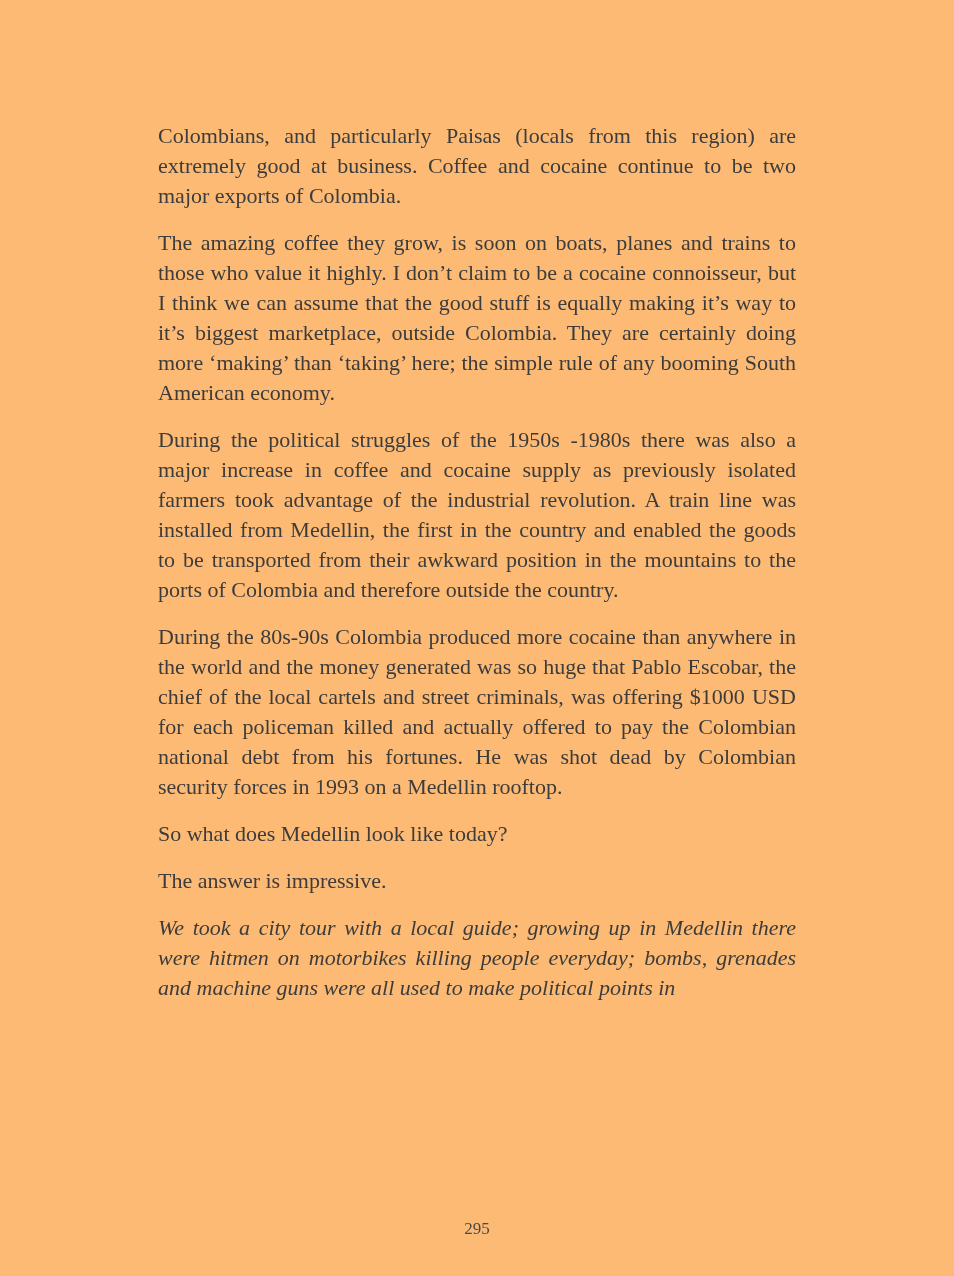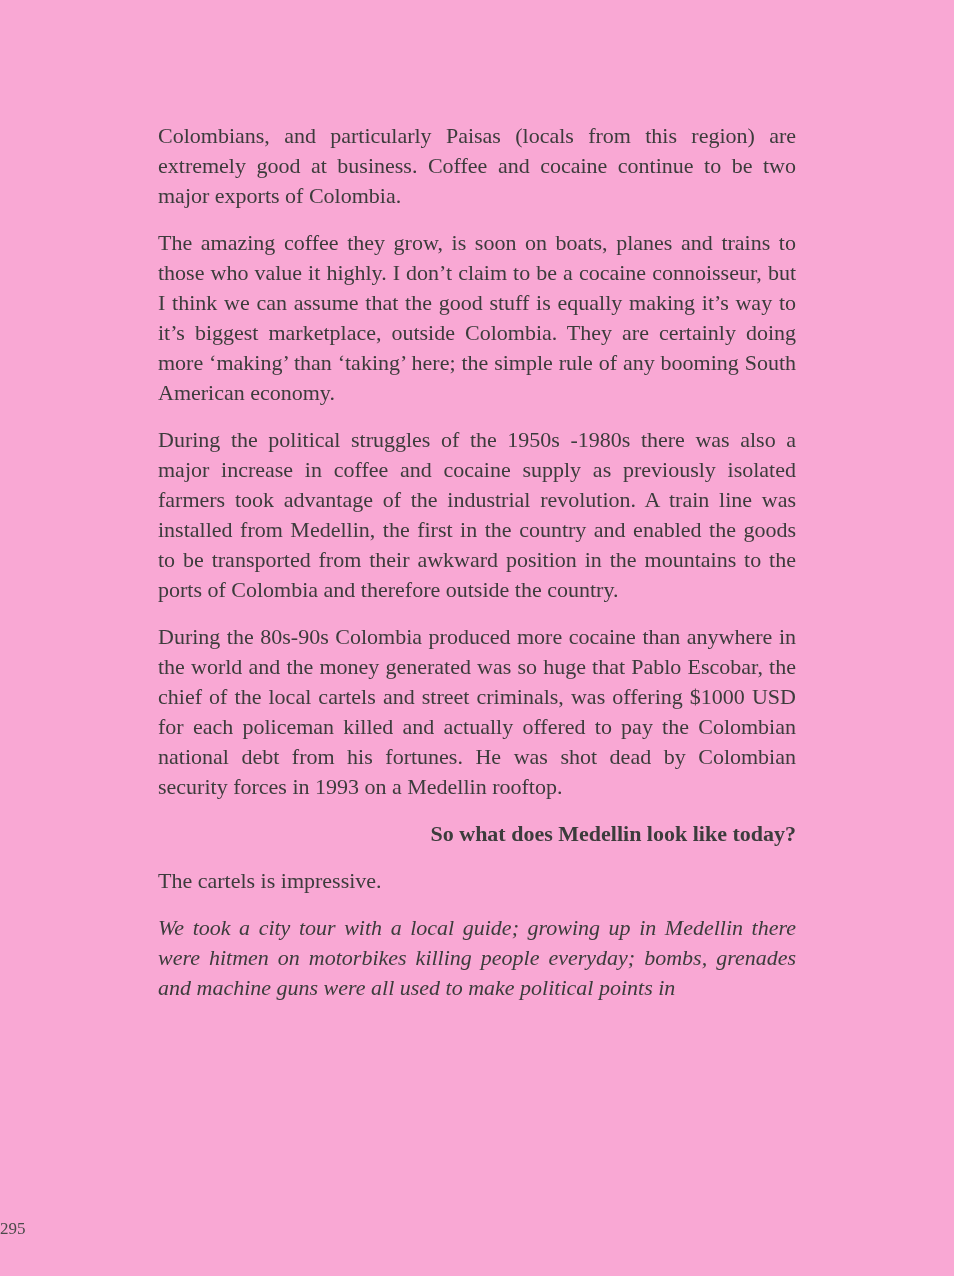--- a/index.html
+++ b/index.html
@@ -10,57 +10,58 @@
     overflow: hidden;
   }
   body {
     position: relative;
     font-family: "Liberation Serif", "DejaVu Serif", serif;
     color: #3c3c3c;
   }
   .page {
     position: absolute;
     inset: 0;
-    background: #f9a8d4;
+    background: #fdba74;
   }
   .text-block {
     position: absolute;
     left: 158px;
     top: 121px;
     width: 638px;
   }
   .para {
     font-size: 22px;
     line-height: 30px;
     text-align: justify;
     margin-bottom: 17px;
     hyphens: none;
   }
   .para.heading {
-    font-weight: bold;
-    text-align: right;
+    font-weight: normal;
+    text-align: left;
   }
   .para:last-child { margin-bottom: 0; font-style: italic; }
   .page-number {
     position: absolute;
     left: 0;
     right: 0;
     top: 1218px;
+    text-align: center;
     font-size: 17px;
     line-height: 22px;
     color: #4a4a4a;
   }
 </style>
 </head>
 <body>
 
 <div class="page">
   <div class="text-block">
     <p class="para">Colombians, and particularly Paisas (locals from this region) are extremely good at business. Coffee and cocaine continue to be two major exports of Colombia.</p>
     <p class="para">The amazing coffee they grow, is soon on boats, planes and trains to those who value it highly. I don’t claim to be a cocaine connoisseur, but I think we can assume that the good stuff is equally making it’s way to it’s biggest marketplace, outside Colombia. They are certainly doing more ‘making’ than ‘taking’ here; the simple rule of any booming South American economy.</p>
     <p class="para">During the political struggles of the 1950s -1980s there was also a major increase in coffee and cocaine supply as previously isolated farmers took advantage of the industrial revolution. A train line was installed from Medellin, the first in the country and enabled the goods to be transported from their awkward position in the mountains to the ports of Colombia and therefore outside the country.</p>
     <p class="para">During the 80s-90s Colombia produced more cocaine than anywhere in the world and the money generated was so huge that Pablo Escobar, the chief of the local cartels and street criminals, was offering $1000 USD for each policeman killed and actually offered to pay the Colombian national debt from his fortunes. He was shot dead by Colombian security forces in 1993 on a Medellin rooftop.</p>
     <p class="para heading">So what does Medellin look like today?</p>
-    <p class="para">The cartels is impressive.</p>
+    <p class="para">The answer is impressive.</p>
     <p class="para">We took a city tour with a local guide; growing up in Medellin there were hitmen on motorbikes killing people everyday; bombs, grenades and machine guns were all used to make political points in</p>
   </div>
   <div class="page-number">295</div>
 </div>
 
 </body></html>

